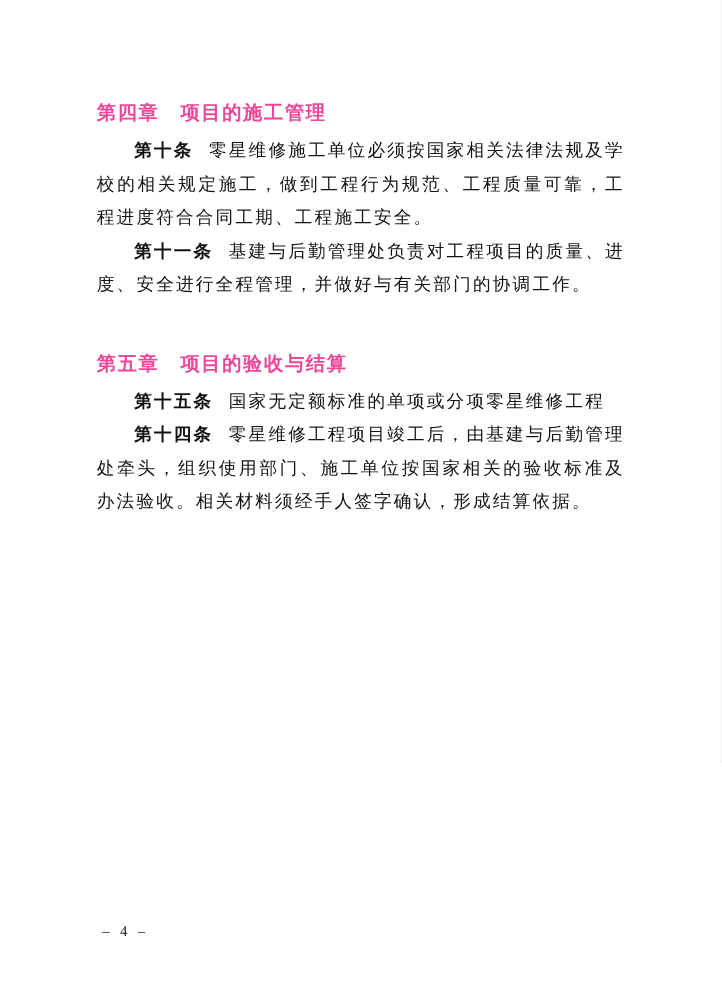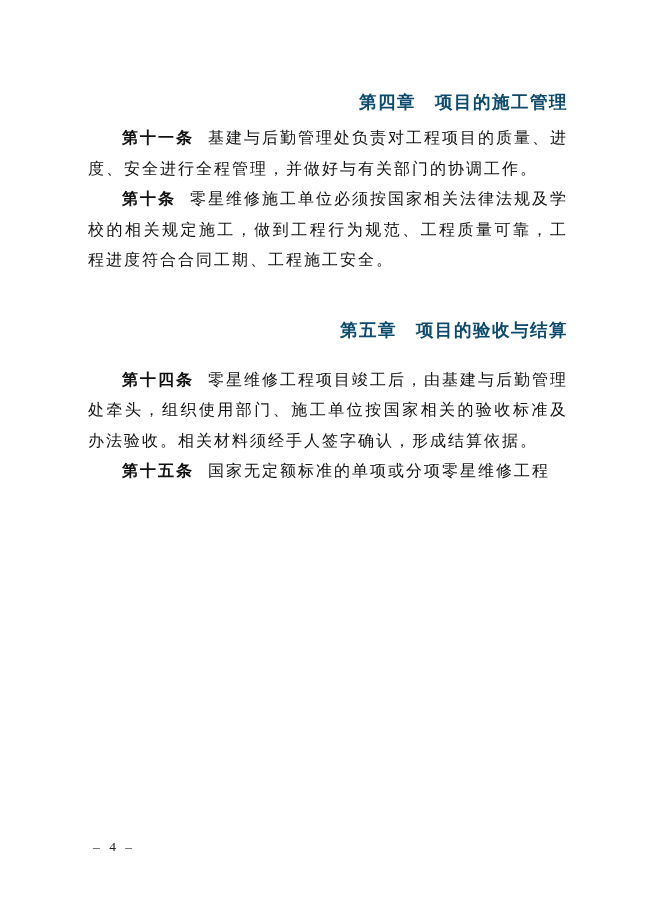--- a/index.html
+++ b/index.html
@@ -17,31 +17,31 @@
     color: #111111;
   }
   .content {
     position: absolute;
     left: 88px;
     top: 90px;
     width: 480px;
   }
   .chapter-heading {
     margin: 0 0 9px 0;
-    text-align: right;
+    text-align: left;
     font-family: "Liberation Sans", "DejaVu Sans", sans-serif;
     font-weight: bold;
     font-size: 17.5px;
     line-height: 24px;
     letter-spacing: 1.5px;
-    color: #0c4a6e;
+    color: #ec4899;
   }
   .chapter-heading.second {
     margin-top: 42px;
-    margin-bottom: 23px;
+    margin-bottom: 9px;
   }
   .para {
     margin: 0;
     font-size: 16px;
     line-height: 30.5px;
     letter-spacing: 2px;
     text-align: justify;
     text-justify: inter-character;
     text-indent: 34px;
   }
@@ -60,28 +60,28 @@
   }
 </style>
 </head>
 <body>
 
 <div class="page">
   <div class="content">
 
     <h1 class="chapter-heading">第四章　项目的施工管理</h1>
 
+    <p class="para"><span class="article-label">第十条</span><span>零星维修施工单位必须按国家相关法律法规及学校的相关规定施工，做到工程行为规范、工程质量可靠，工程进度符合合同工期、工程施工安全。</span></p>
+
     <p class="para"><span class="article-label">第十一条</span><span>基建与后勤管理处负责对工程项目的质量、进度、安全进行全程管理，并做好与有关部门的协调工作。</span></p>
-
-    <p class="para"><span class="article-label">第十条</span><span>零星维修施工单位必须按国家相关法律法规及学校的相关规定施工，做到工程行为规范、工程质量可靠，工程进度符合合同工期、工程施工安全。</span></p>
 
 
 
     <h1 class="chapter-heading second">第五章　项目的验收与结算</h1>
 
+    <p class="para"><span class="article-label">第十五条</span><span>国家无定额标准的单项或分项零星维修工程</span></p>
+
     <p class="para"><span class="article-label">第十四条</span><span>零星维修工程项目竣工后，由基建与后勤管理处牵头，组织使用部门、施工单位按国家相关的验收标准及办法验收。相关材料须经手人签字确认，形成结算依据。</span></p>
-
-    <p class="para"><span class="article-label">第十五条</span><span>国家无定额标准的单项或分项零星维修工程</span></p>
 
   </div>
 
   <div class="page-footer">– 4 –</div>
 </div>
 
 </body></html>

